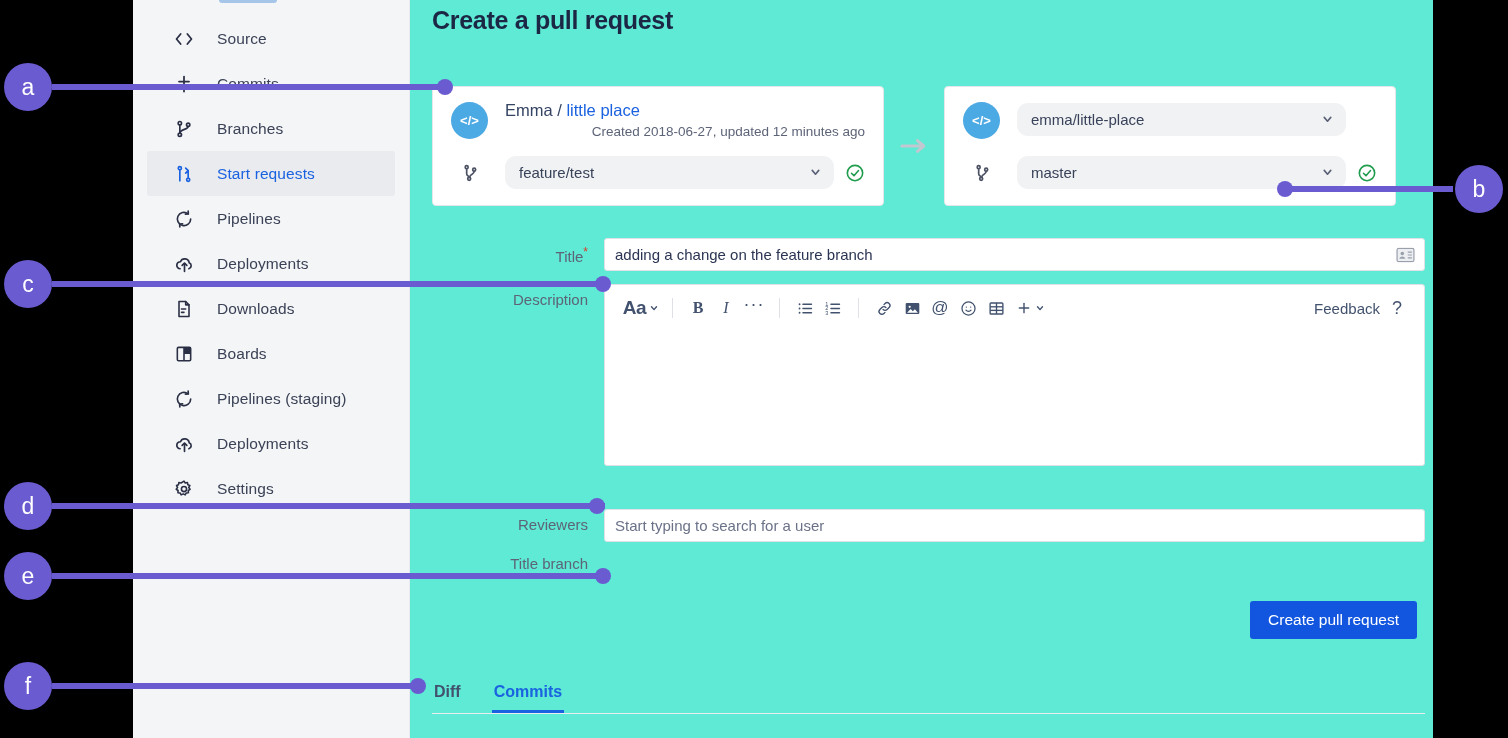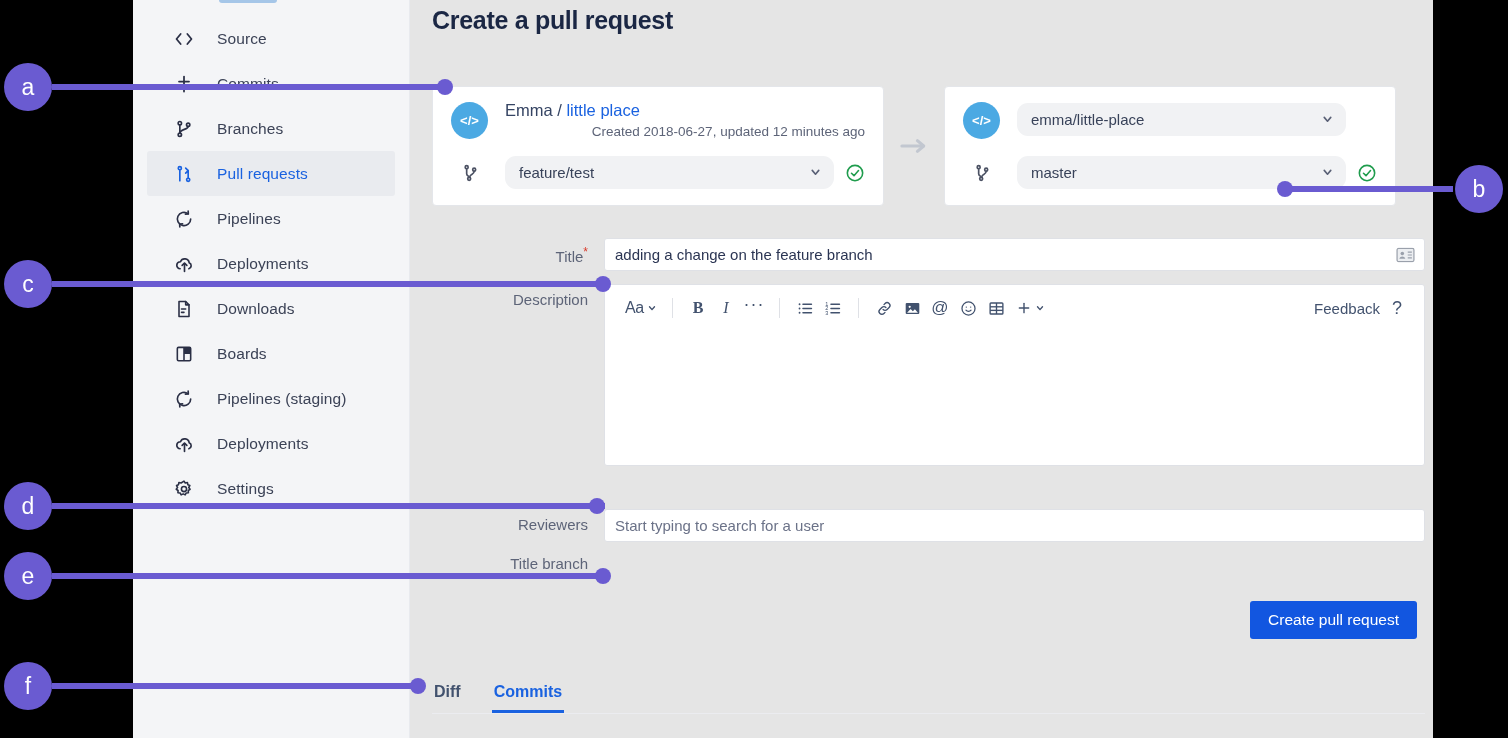--- a/index.html
+++ b/index.html
@@ -47,21 +47,21 @@
     white-space: nowrap;
   }
   .nav-item.active { background: #e9ebef; }
   .nav-item.active .nav-ico { color: #1a62e0; }
   .nav-item.active .nav-label { color: #1a62e0; }
   .nav-ico svg { display: block; }
 
   
   .main {
     flex: 1 1 auto; height: 100%; position: relative;
-    padding: 0 0 0 22px; overflow: hidden; background: #e5e5e5;
+    padding: 0 0 0 22px; overflow: hidden; background: #5eead4;
   }
   .page-title {
     font-size: 25px; font-weight: 700; color: #1b2744;
     letter-spacing: -.3px; margin: 6px 0 0 0; padding-left: 0;
   }
 
   
   .branch-row {
     display: flex; align-items: center; margin-top: 51px; padding-right: 8px;
   }
@@ -235,21 +235,21 @@
           <div class="nav-item active">
             <span class="nav-ico">
               <svg width="20" height="20" viewBox="0 0 24 24" fill="none" stroke="currentColor" stroke-width="2" stroke-linecap="round" stroke-linejoin="round">
                   <circle cx="7" cy="5" r="1.9"></circle>
                   <path d="M7 7v13"></path>
                   <circle cx="17" cy="19" r="1.9"></circle>
                   <path d="M17 17V8l-3 3"></path>
                   <path d="M17 8l-3-3"></path>
                 </svg>
             </span>
-            <span class="nav-label">Pull requests</span>
+            <span class="nav-label">Start requests</span>
           </div>
 
           <div class="nav-item">
             <span class="nav-ico">
               <svg width="20" height="20" viewBox="0 0 24 24" fill="none" stroke="currentColor" stroke-width="2" stroke-linecap="round" stroke-linejoin="round">
                   <path d="M20 12a8 8 0 1 1-3.2-6.4"></path>
                   <polyline points="17 2.5 17.2 6 13.7 6.2"></polyline>
                   <polyline points="7 21.5 6.8 18 10.3 17.8"></polyline>
                 </svg>
             </span>
@@ -446,21 +446,21 @@
             </div>
           </div>
 
           <div class="frow" style="margin-top:13px">
             <div class="flabel">Description</div>
             <div class="fctl">
               <div class="editor">
                 <div class="editor-toolbar">
 
                   <div class="tb-btn wide">
-                    <span style="font-size:16px;font-weight:400;letter-spacing:-.3px">Aa</span>
+                    <span style="font-size:19px;font-weight:700;letter-spacing:-.3px">Aa</span>
                     <svg style="margin-left:3px" width="10" height="10" viewBox="0 0 24 24" fill="none" stroke="currentColor" stroke-width="3.2" stroke-linecap="round" stroke-linejoin="round">
                         <polyline points="6 9 12 16 18 9"></polyline>
                       </svg>
                   </div>
 
                   <div class="tb-div"></div>
 
                   <div class="tb-btn">
                     <span style="font-size:16px;font-weight:700;font-family:'Liberation Serif',serif">B</span>
                   </div>

